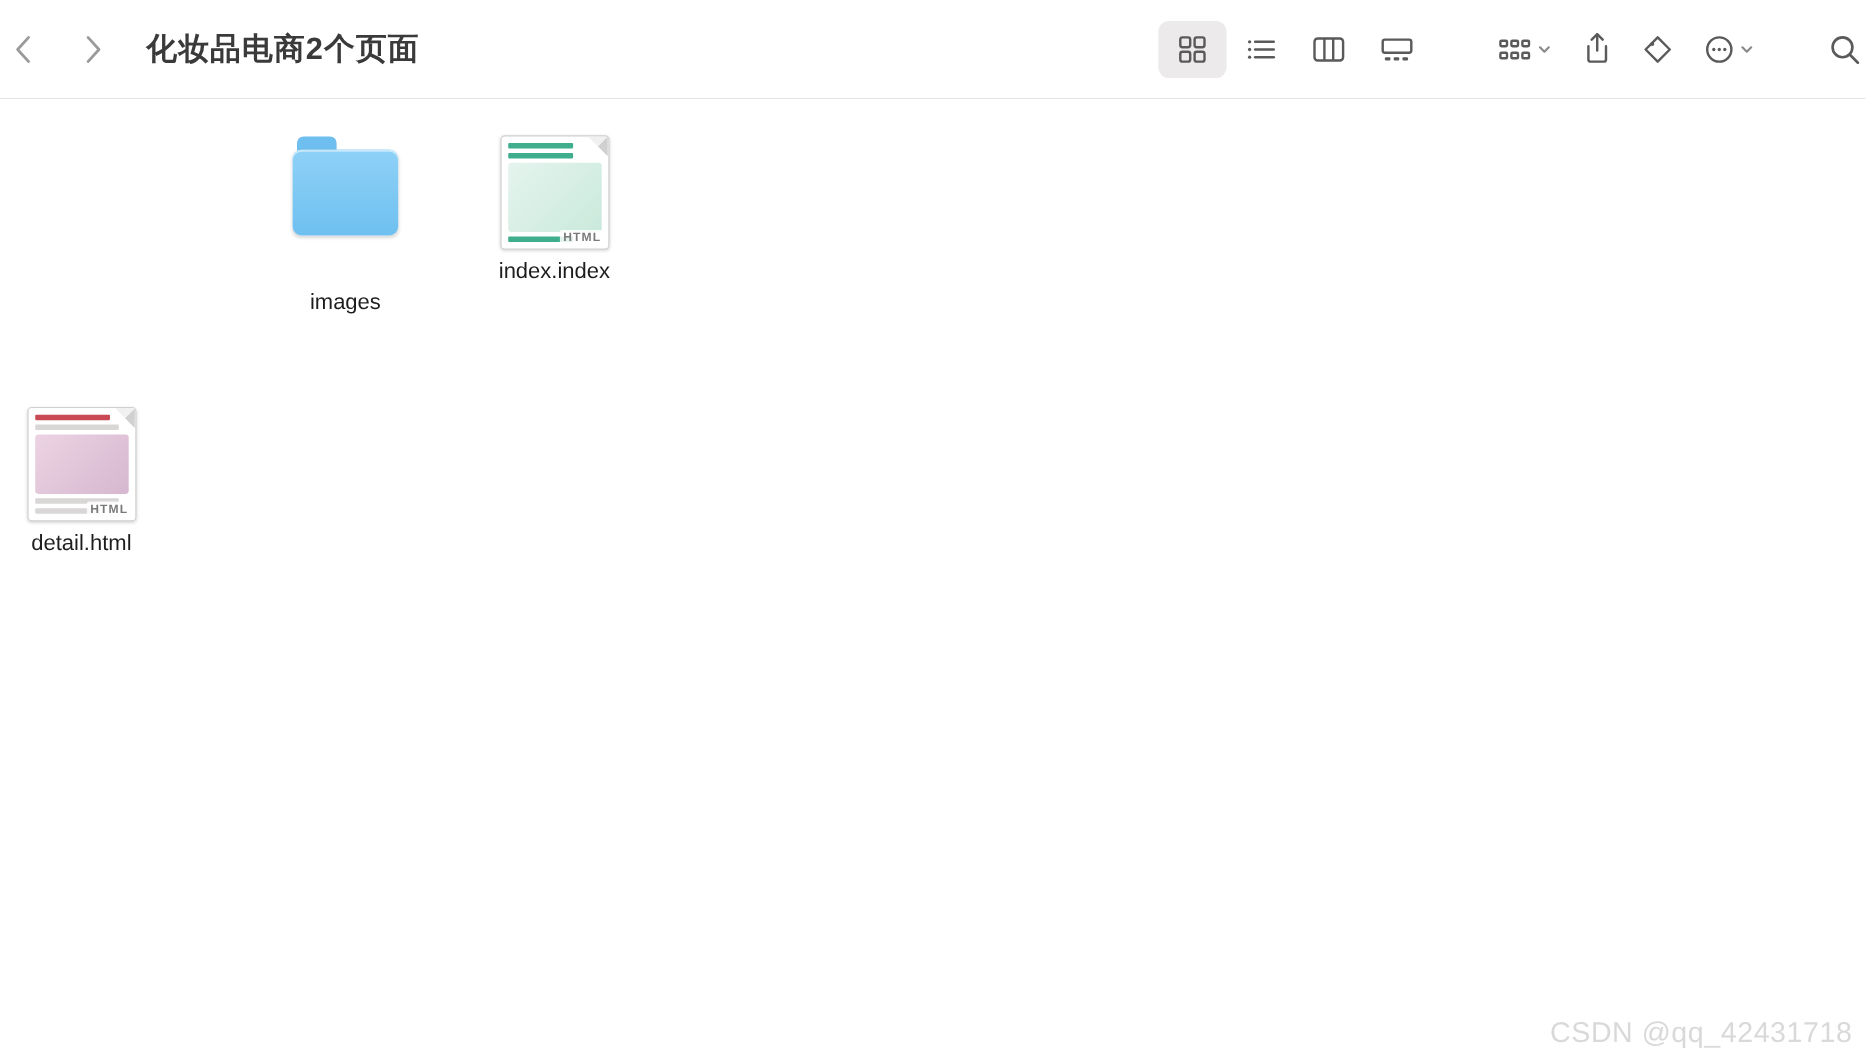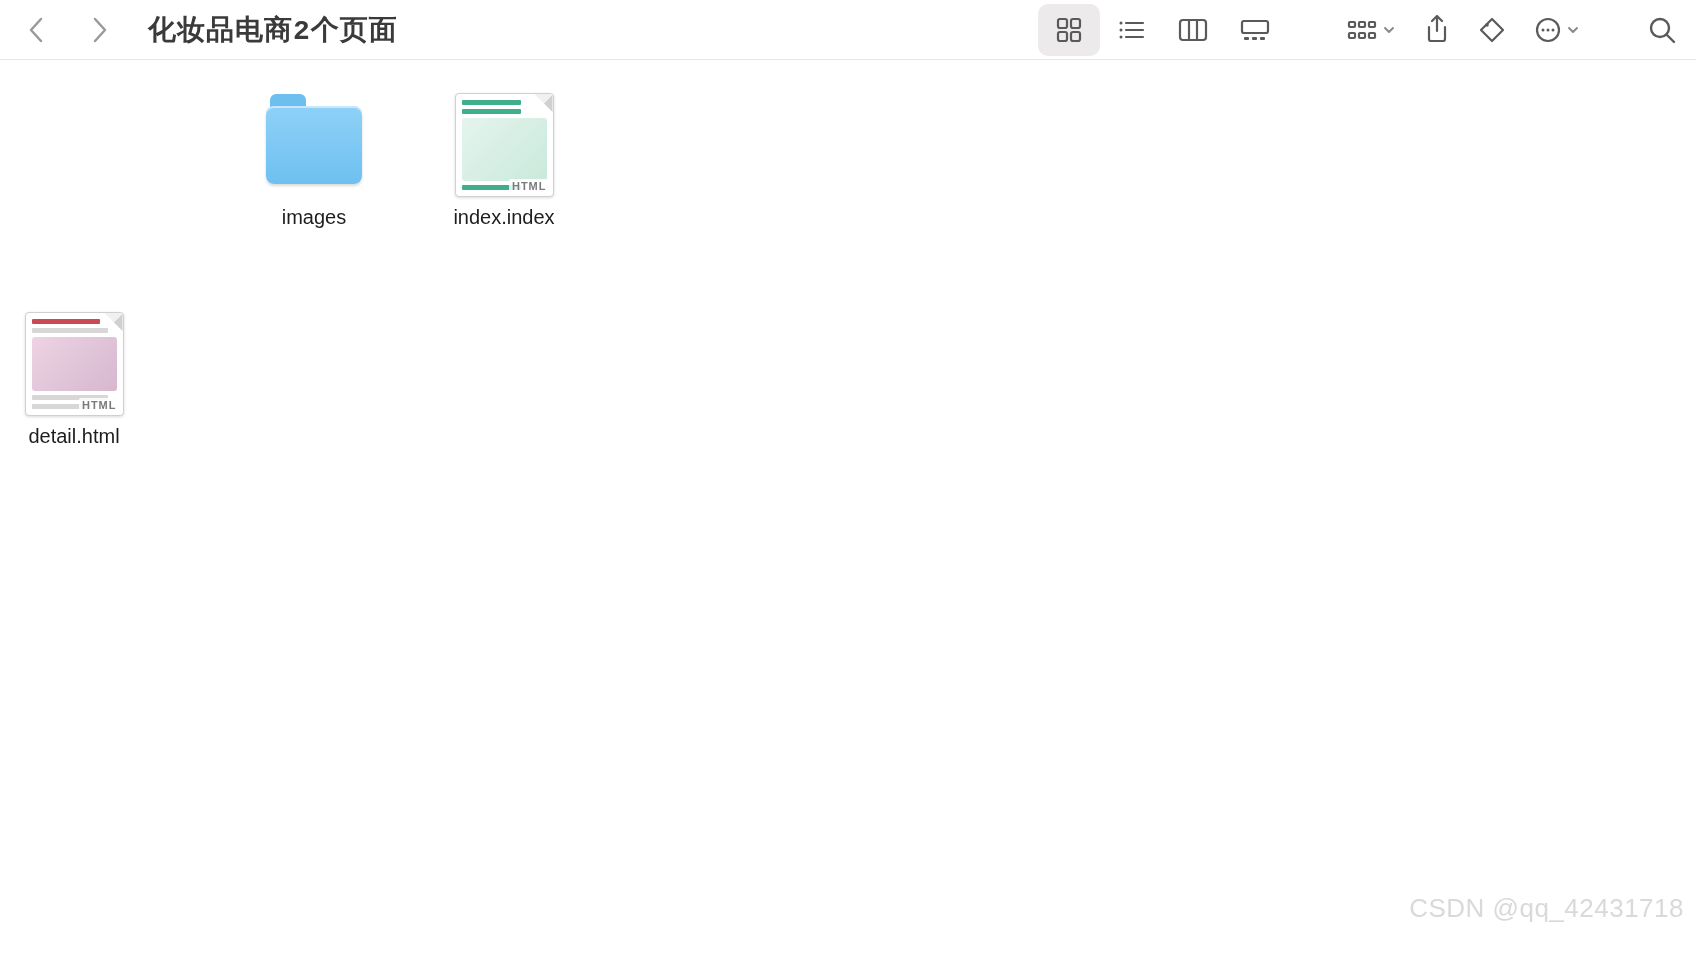--- a/index.html
+++ b/index.html
@@ -6,27 +6,26 @@
   html, body { width: 100%; height: 100%; }
   body {
     font-family: -apple-system, "Helvetica Neue", Arial, sans-serif;
     background: #ffffff;
     color: #1d1d1f;
     overflow: hidden;
   }
 
   
   .toolbar {
-    height: 60px;
+    height: 90px;
     border-bottom: 1px solid #e6e6e6;
     display: flex;
     align-items: center;
-    padding: 0 20px;
+    padding: 0 5px;
     gap: 10px;
-    font-family: Liberation Mono, monospace;
   }
   .nav-group { display: flex; gap: 28px; align-items: center; }
   .nav-btn {
     width: 34px; height: 34px;
     display: flex; align-items: center; justify-content: center;
     color: #9a9a9a;
     cursor: pointer;
   }
   .title {
     margin-left: 22px;
@@ -176,21 +175,21 @@
     bottom: 10px;
     font-size: 26px;
     color: #d9d9d9;
     letter-spacing: 0.5px;
     pointer-events: none;
     user-select: none;
   }
 
   
   .item[data-col="1"] { margin-left: 360px; }
-  .item[data-col="3"] { margin-left: 240px; }
+  .item[data-col="3"] { margin-left: 240px; gap: 28px; }
   .row-break { flex-basis: 100%; height: 0; }
 </style>
 </head>
 <body>
 
 <div class="toolbar">
 
   <div class="nav-group">
     <div class="nav-btn">
       <svg width="20" height="30" viewBox="0 0 20 30" fill="none" stroke="currentColor" stroke-width="2.5" stroke-linecap="round" stroke-linejoin="round">

